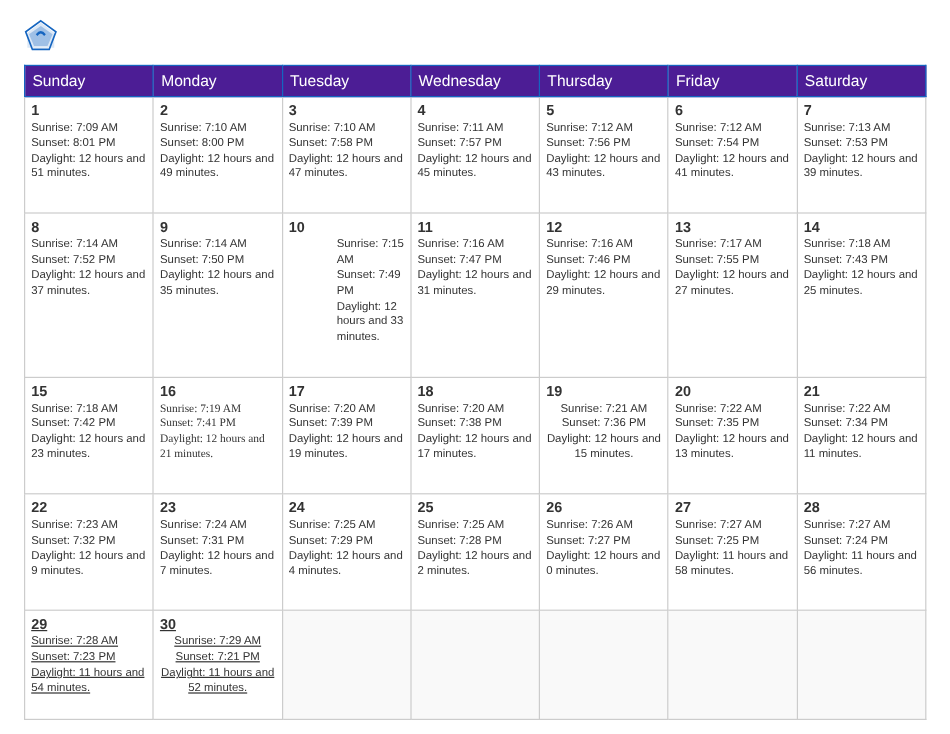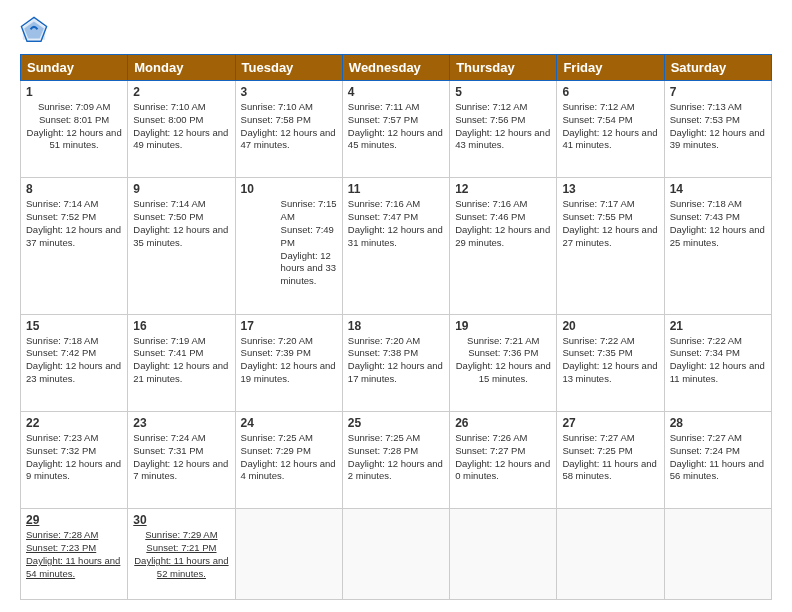--- a/index.html
+++ b/index.html
@@ -61,26 +61,26 @@
       color: #555;
     }
     .calendar {
       flex: 1;
       border: 1px solid #ccc;
       border-collapse: collapse;
       width: 100%;
       table-layout: fixed;
     }
     .calendar th {
-      background: #a16207;
+      background: #4c1d95;
       color: white;
       text-align: left;
       padding: 5px 6px;
       font-size: 13px;
-      font-weight: bold;
+      font-weight: normal;
       border: 1px solid #1565c0;
     }
     .calendar td {
       border: 1px solid #ccc;
       vertical-align: top;
       padding: 4px 5px;
       font-size: 10px;
       color: #333;
       height: 82px;
     }
@@ -135,21 +135,21 @@
           <th>Wednesday</th>
           <th>Thursday</th>
           <th>Friday</th>
           <th>Saturday</th>
         </tr>
     </thead>
     <tbody id="calendar-body">
     <tr>
           <td>
             <span class="day-num">1</span>
-            <div class="cell-text" style="white-space: pre-line; text-align: center;">Sunrise: 7:09 AM
+            <div class="cell-text" style="white-space: pre-line;">Sunrise: 7:09 AM
 Sunset: 8:01 PM
 Daylight: 12 hours and 51 minutes.</div>
           </td>
           <td>
             <span class="day-num">2</span>
             <div class="cell-text" style="white-space: pre-line;">Sunrise: 7:10 AM
 Sunset: 8:00 PM
 Daylight: 12 hours and 49 minutes.</div>
           </td>
           <td>
@@ -229,21 +229,21 @@
         </tr>
         <tr>
           <td>
             <span class="day-num">15</span>
             <div class="cell-text" style="white-space: pre-line;">Sunrise: 7:18 AM
 Sunset: 7:42 PM
 Daylight: 12 hours and 23 minutes.</div>
           </td>
           <td>
             <span class="day-num">16</span>
-            <div class="cell-text" style="white-space: pre-line;">Sunrise: 7:19 AM
+            <div class="cell-text" style="white-space: pre-line; font-family: Liberation Serif, serif;">Sunrise: 7:19 AM
 Sunset: 7:41 PM
 Daylight: 12 hours and 21 minutes.</div>
           </td>
           <td>
             <span class="day-num">17</span>
             <div class="cell-text" style="white-space: pre-line;">Sunrise: 7:20 AM
 Sunset: 7:39 PM
 Daylight: 12 hours and 19 minutes.</div>
           </td>
           <td>

